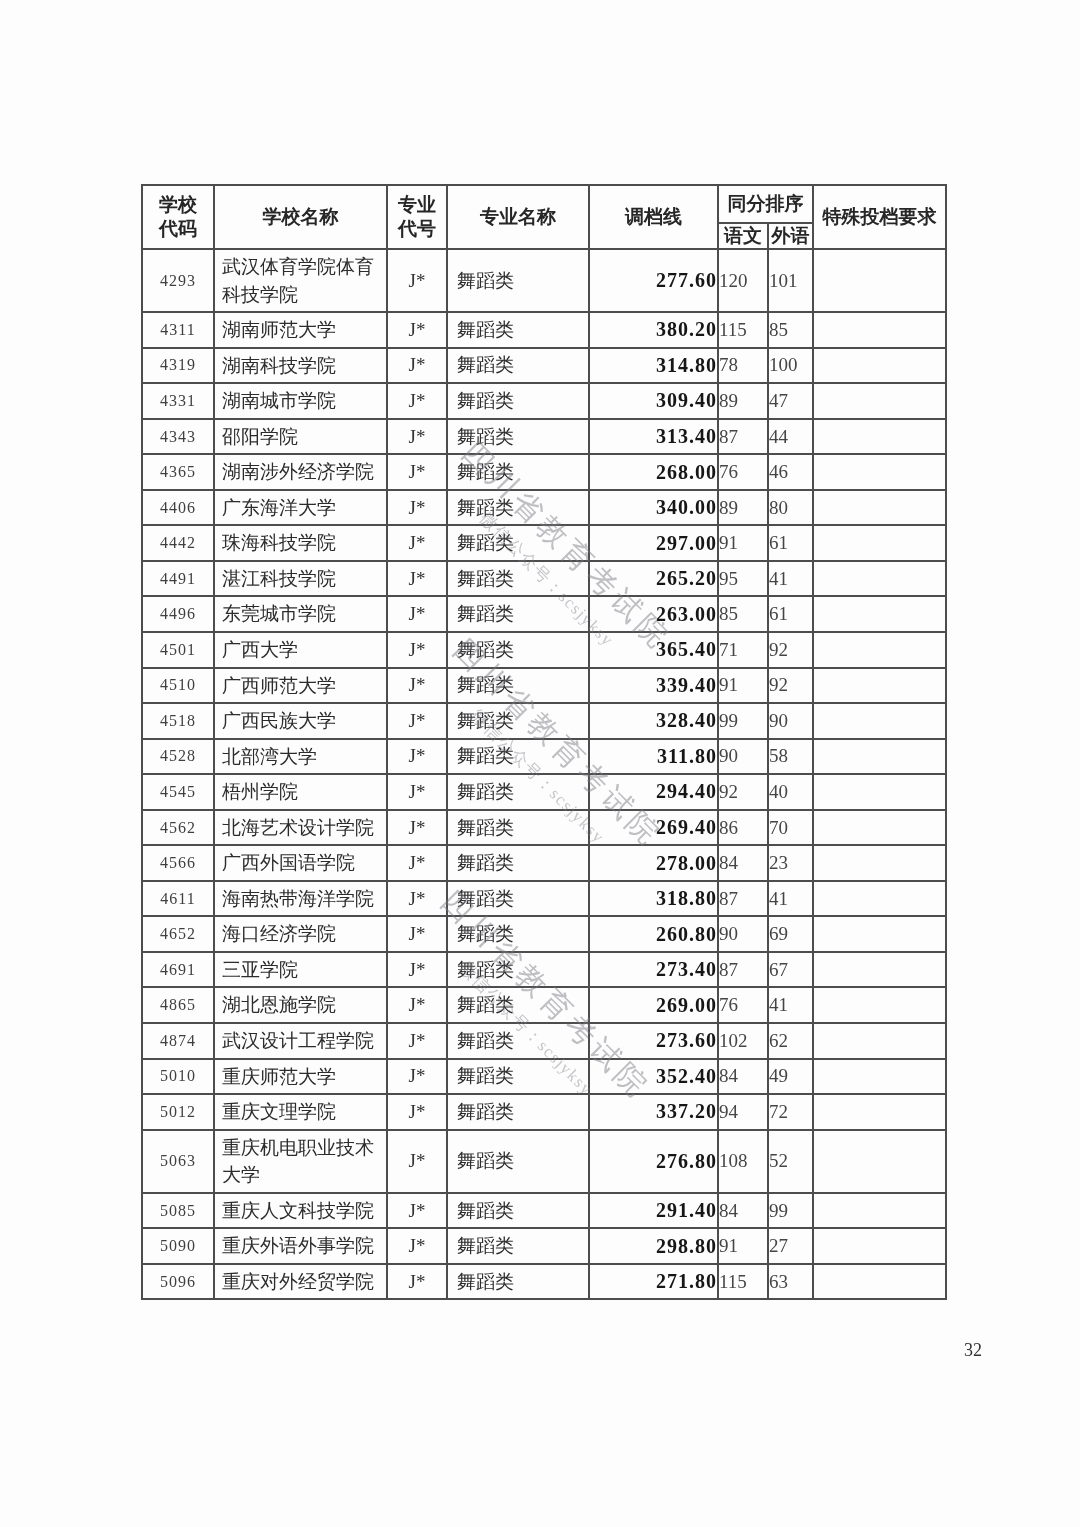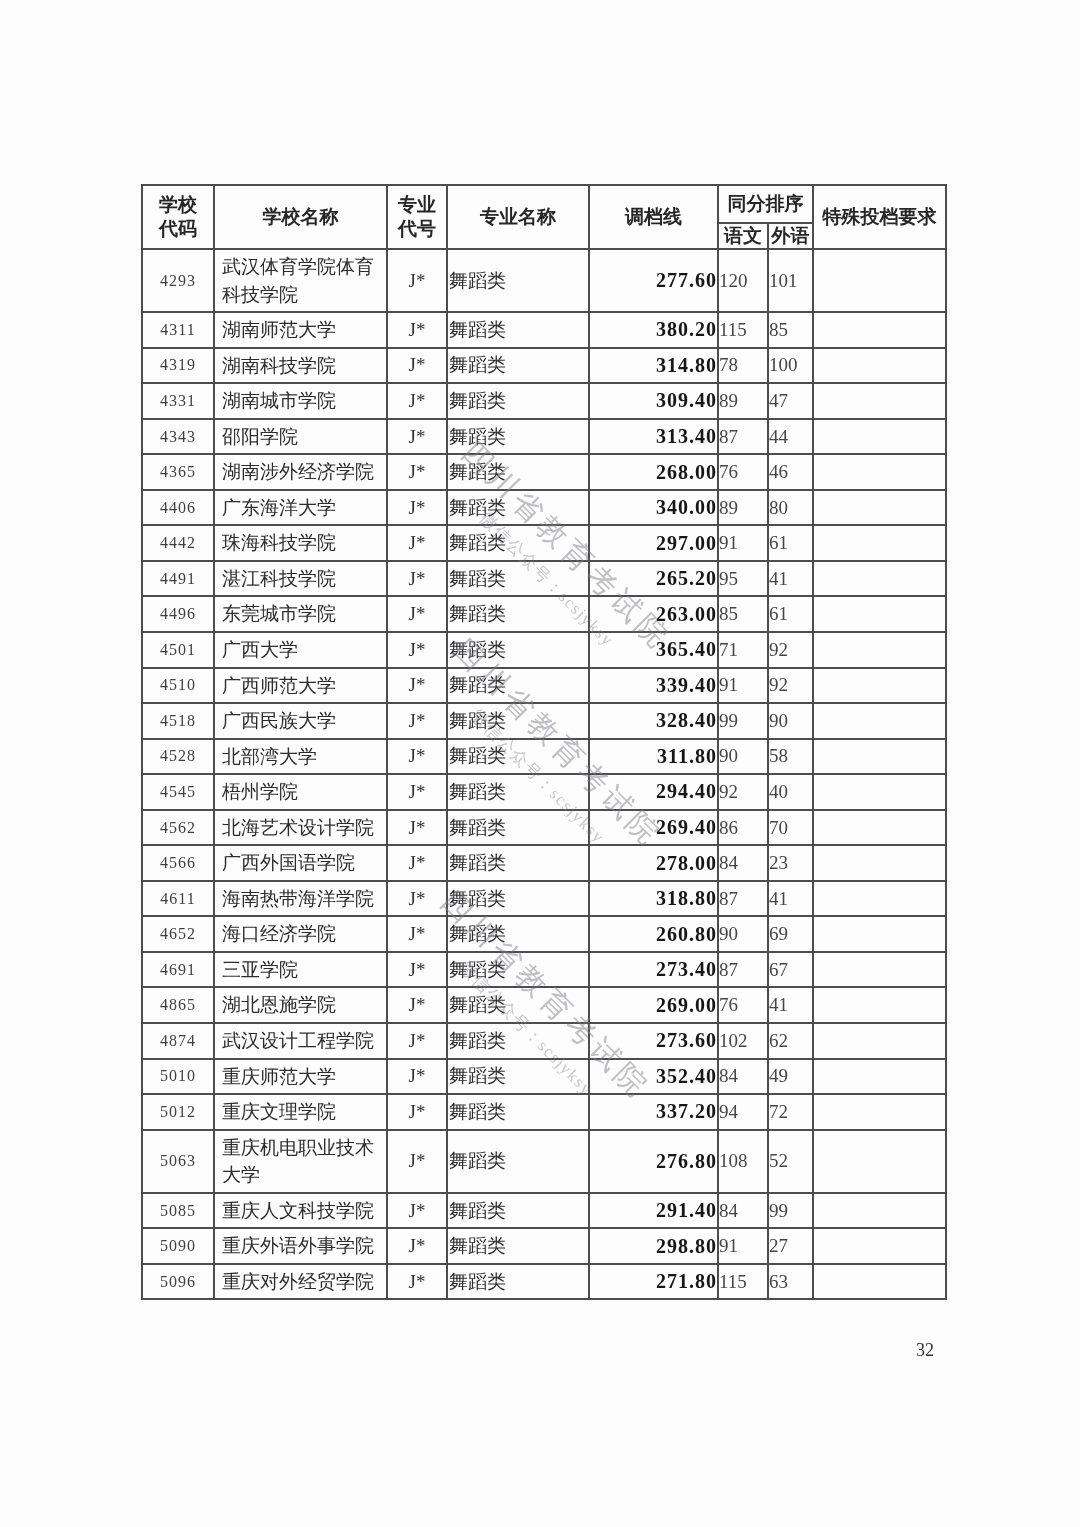--- a/index.html
+++ b/index.html
@@ -65,21 +65,21 @@
     text-align: center;
     vertical-align: middle;
     font-size: 19px;
     color: #333;
   }
   td.c-mname {
     text-align: left;
     vertical-align: middle;
     font-size: 19px;
     color: #2c2c2c;
-    padding-left: 1px;
+    padding-left: 9px;
   }
   td.c-score {
     text-align: right;
     vertical-align: middle;
     font-size: 20px;
     font-weight: bold;
     color: #161616;
     letter-spacing: 1px;
   }
   td.c-num {
@@ -115,21 +115,21 @@
     font-size: 17px;
     letter-spacing: 1.5px;
     color: rgba(126, 126, 136, 0.44);
   }
   .wm1 { left: 556px; top: 556px; }
   .wm2 { left: 547px; top: 753px; }
   .wm3 { left: 535px; top: 1005px; }
 
   .page-number {
     position: absolute;
-    left: 916px;
+    left: 964px;
     top: 1340px;
     font-size: 18px;
     color: #333;
   }
 </style>
 </head>
 <body>
 
 <div class="sheet">
 

